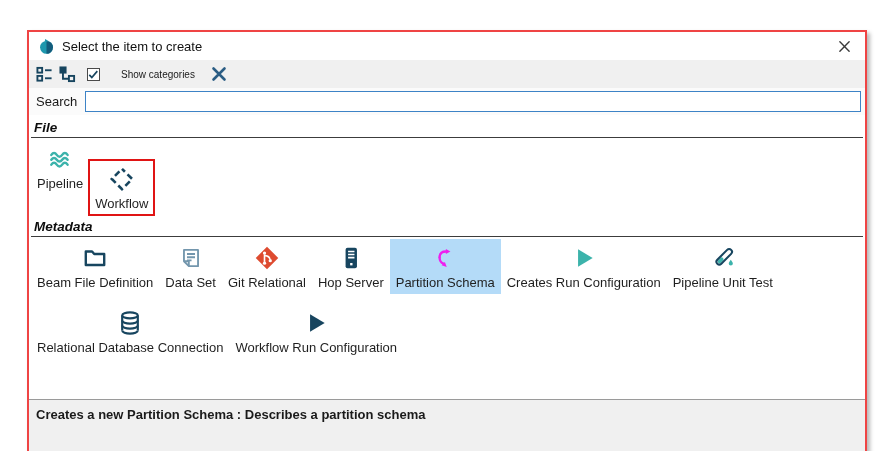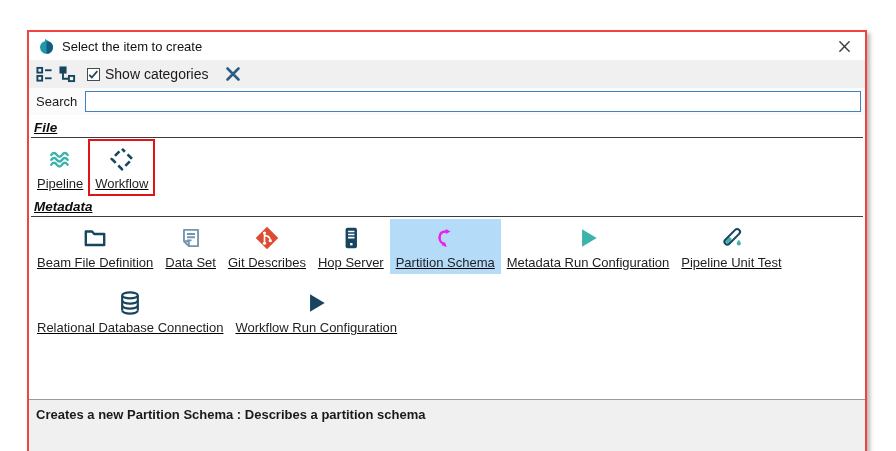--- a/index.html
+++ b/index.html
@@ -22,44 +22,44 @@
   .titlebar .spacer { flex:1; }
   .titlebar .close { display:flex; align-items:center; cursor:pointer; padding:2px; }
 
   
   .toolbar { height:28px; flex:0 0 28px; background:#f0f0f0;
     display:flex; align-items:center; padding:0 6px 0 4px; }
   .tool-icon { display:flex; align-items:center; padding:2px 3px; cursor:pointer; }
   .chk-wrap { display:flex; align-items:center; margin-left:8px; cursor:pointer; }
   .chk-box { width:13px; height:13px; background:#fff; border:1px solid #4a4a4a;
     display:flex; align-items:center; justify-content:center; }
-  .chk-label { font-size:14px; color:#1a1a1a; margin-left:5px; }
+  .chk-label { font-size:10px; color:#1a1a1a; margin-left:21px; }
   .clear-x { margin-left:12px; }
 
   
   .searchrow { height:27px; flex:0 0 27px; background:#fbfbfb;
     display:flex; align-items:center; padding:0 4px; }
   .search-label { font-size:13px; color:#1a1a1a; padding:0 8px 0 3px; }
   .searchrow input { flex:1; height:21px; border:1px solid #3d83c6;
     background:#fff; font-size:13px; padding:0 4px; outline:none;
     font-family:"Liberation Sans", sans-serif; }
 
   
-  .content { flex:1 1 auto; background:#fff; padding:1px 2px 16px 2px; overflow:hidden;text-decoration:underline; }
+  .content { flex:1 1 auto; background:#fff; padding:1px 2px 16px 2px; overflow:hidden; }
   .cat-header { font-size:13.5px; font-weight:bold; font-style:italic; color:#0d0d0d;
     padding:4px 0 2px 3px; border-bottom:1px solid #3c3c3c; }
   .cat-header.later { }
   .items-row { display:flex; flex-wrap:wrap; align-items:flex-start;
     row-gap:10px; padding-top:2px; }
   .item { display:flex; flex-direction:column; align-items:center;
     padding:4px 6px; cursor:pointer; }
   .item-icon { height:30px; display:flex; align-items:center; justify-content:center; }
   .item-label { font-size:13px; color:#1f1f1f; margin-top:2px; white-space:nowrap; }
   .item.highlighted { background:#b4dbf8; }
-  .item.red-outline { outline:2px solid #e01414; outline-offset:-1px; }
+  .item.red-outline { outline:2px solid #e01414; outline-offset:-1px;margin-top:20px; }
 
   
   .statusbar { flex:0 0 68px; background:#f0f0f0; border-top:1px solid #9a9a9a;
     padding:5px 7px; }
   .statusbar span { font-size:13px; color:#1a1a1a;font-weight:bold; }
 </style>
 </head>
 <body>
 
 <div class="canvas">
@@ -180,21 +180,21 @@
                   <path d="M9.7 8.7 V15.6"></path>
                   <path d="M10.2 9.8 q4.1 .4 4.5 3.4"></path>
                 </g>
                 <g fill="#ffffff">
                   <circle cx="9.7" cy="7.4" r="1.5"></circle>
                   <circle cx="9.7" cy="16.8" r="1.5"></circle>
                   <circle cx="15" cy="14.5" r="1.5"></circle>
                 </g>
               </svg>
             </span>
-            <span class="item-label">Git Describes</span>
+            <span class="item-label">Git Relational</span>
           </div>
           <div class="item">
             <span class="item-icon">
               <svg viewBox="0 0 24 24" width="26" height="26">
                 <rect x="7" y="2.5" width="10.5" height="19" rx="1.8" fill="#17455f"></rect>
                 <g stroke="#ffffff" stroke-width="1.5">
                   <path d="M9.3 6 H15.2 M9.3 8.8 H15.2 M9.3 11.6 H15.2"></path>
                 </g>
                 <rect x="11.2" y="16.6" width="2.2" height="2.2" fill="#ffffff"></rect>
               </svg>
@@ -215,21 +215,21 @@
               </svg>
             </span>
             <span class="item-label">Partition Schema</span>
           </div>
           <div class="item">
             <span class="item-icon">
               <svg viewBox="0 0 24 24" width="26" height="26">
                 <path d="M6.5 4 L20 12 L6.5 20 Z" fill="#3cb3ab"></path>
               </svg>
             </span>
-            <span class="item-label">Metadata Run Configuration</span>
+            <span class="item-label">Creates Run Configuration</span>
           </div>
           <div class="item">
             <span class="item-icon">
               <svg viewBox="0 0 24 24" width="26" height="26">
                 <g transform="rotate(45 12 12)">
                   <rect x="10.3" y="12" width="3.4" height="6.2" rx="1.7" fill="#3cb3ab"></rect>
                   <rect x="9.4" y="1.4" width="5.2" height="18" rx="2.6" fill="none" stroke="#17455f" stroke-width="1.9"></rect>
                 </g>
                 <path d="M19.2 13.6 c1.2 1.7 1.9 2.5 1.9 3.5 a1.9 1.9 0 1 1 -3.8 0 c0 -1 .7 -1.8 1.9 -3.5 Z" fill="#3cb3ab"></path>
               </svg>

